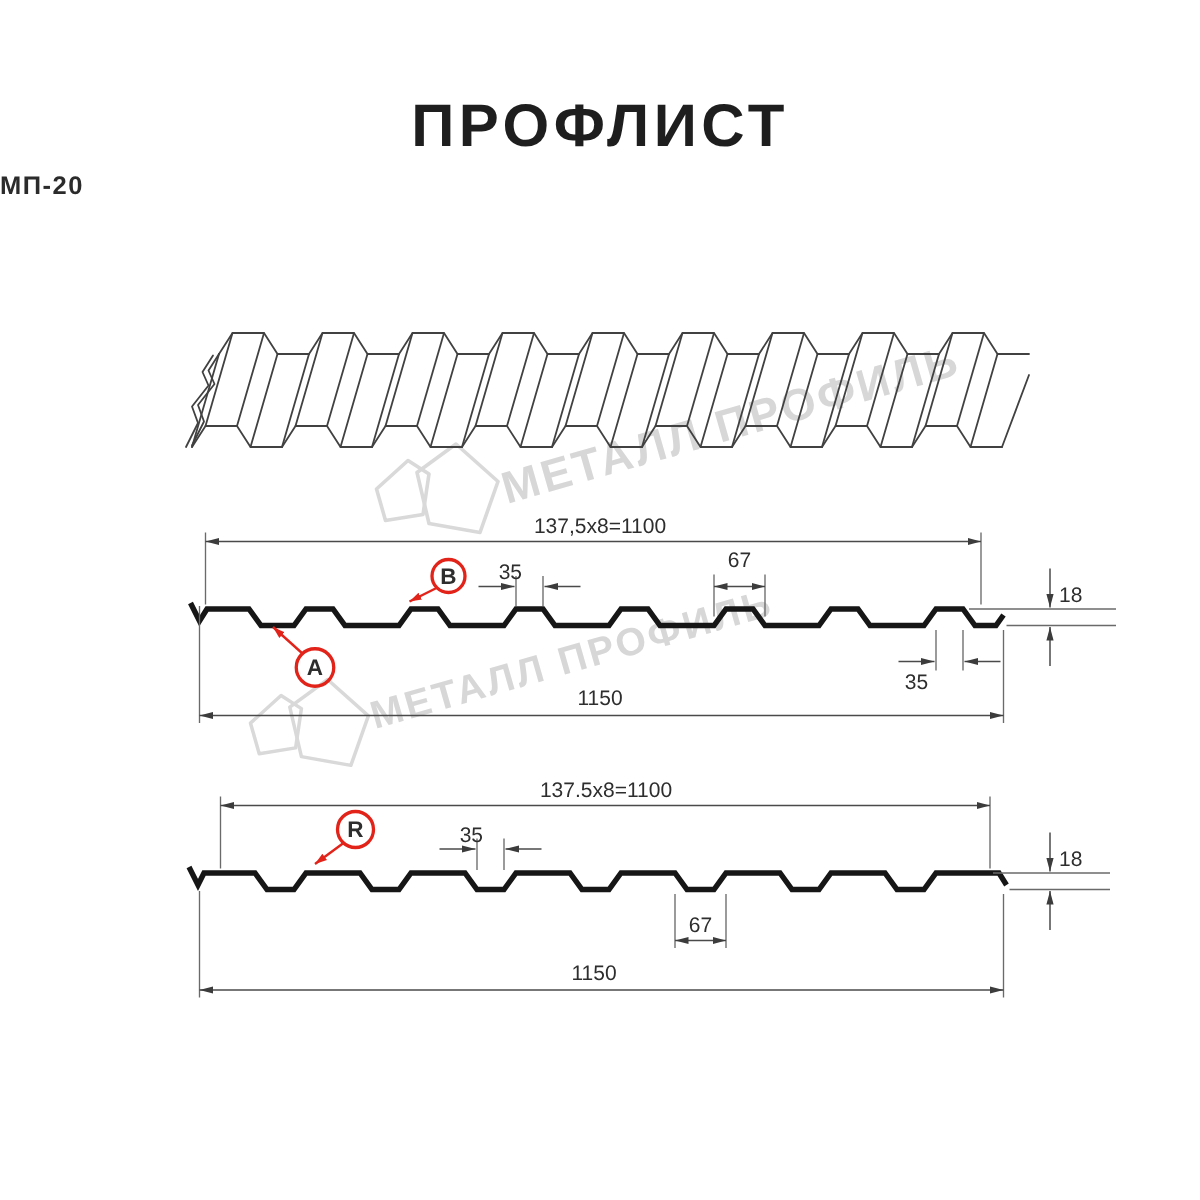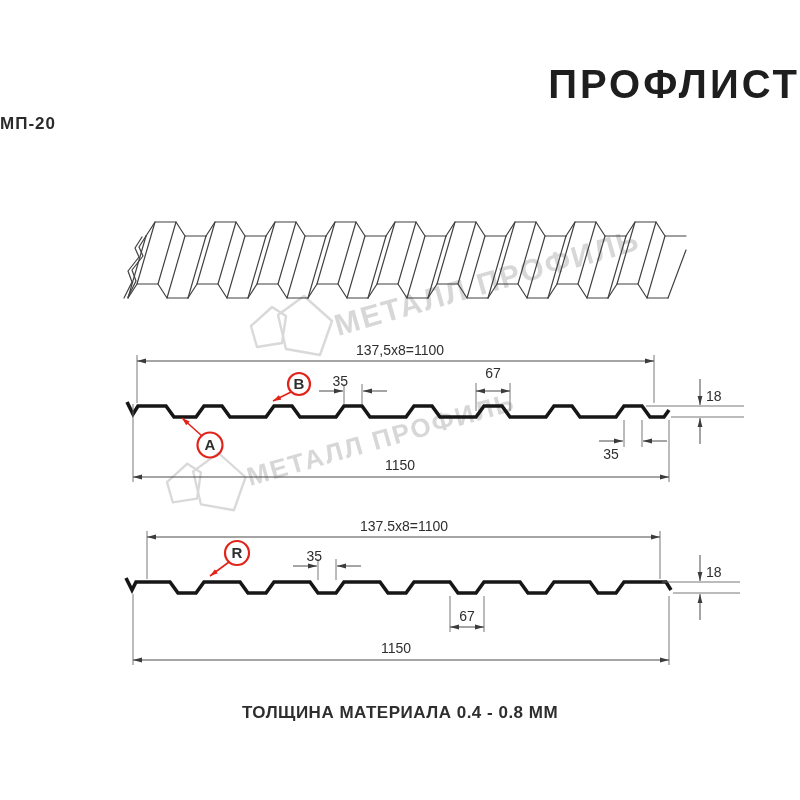--- a/index.html
+++ b/index.html
@@ -1,18 +1,18 @@
 <!DOCTYPE html>
 <html><head>
 <meta charset="utf-8">
 <style>
   html,body{margin:0;padding:0;background:#fff;}
   .page{position:relative;width:800px;height:800px;background:#fff;overflow:hidden;
         font-family:"Liberation Sans",sans-serif;}
-  .title{position:absolute;left:0;top:62px;width:800px;text-align:right;
+  .title{position:absolute;left:0;top:62px;width:800px;text-align:center;
          font-size:40px;font-weight:700;letter-spacing:3px;color:#1e1e1e;}
   .subtitle{position:absolute;left:0;top:114px;width:800px;text-align:left;
          font-size:17px;font-weight:600;letter-spacing:1px;color:#2b2b2b;}
   .footer-note{position:absolute;left:0;top:703px;width:800px;text-align:center;
          font-size:17px;font-weight:600;letter-spacing:0.5px;color:#2e2e2e;}
   svg.drawing{position:absolute;left:0;top:0;}
   svg text{font-family:"Liberation Sans",sans-serif;fill:#2e2e2e;}
   .dim-txt{font-size:14px;}
   .dim-line{stroke:#4a4a4a;stroke-width:1;}
   .ext-line{stroke:#6a6a6a;stroke-width:0.9;}
@@ -195,14 +195,13 @@
       </g>
 
       <g>
         <line class="red-arrow" stroke="#e2231a" x1="229" y1="562" x2="210" y2="576" marker-end="url(#ahred)"></line>
         <circle class="red-circ" stroke="#e2231a" cx="237" cy="553" r="12"></circle>
         <text class="red-lbl" fill="#e2231a" x="237" y="558" text-anchor="middle">R</text>
       </g>
     </g>
   </svg>
 
-  <div class="footer-note">ТОЛЩИНА МАТЕРИАЛА 0.4 - 0.8 ММ</div>
 </div>
 
 </body></html>

